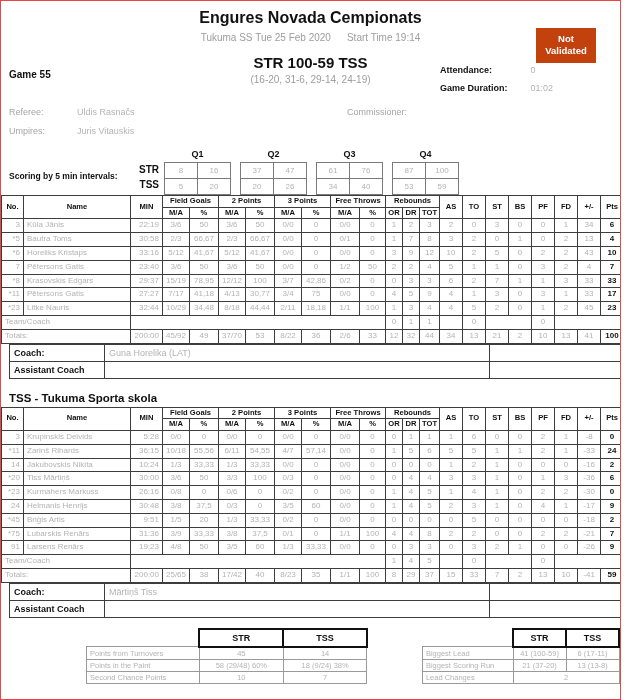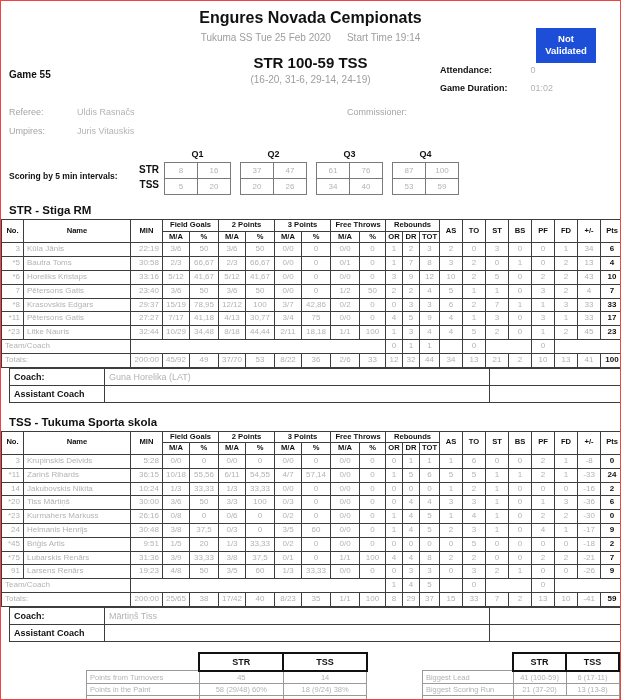--- a/index.html
+++ b/index.html
@@ -2,21 +2,21 @@
 <html><head>
 <meta charset="utf-8">
 <style>
   html,body{margin:0;padding:0;background:#fff;}
   .page{position:relative;width:621px;height:700px;box-sizing:border-box;border:1px solid #ef4444;
         background:#fff;font-family:"Liberation Sans",sans-serif;overflow:hidden;}
   
   .header{position:relative;height:100px;}
   .title{text-align:center;font-size:16px;font-weight:bold;color:#111;padding-top:8px;}
   .subtitle{display:flex;justify-content:center;gap:16px;font-size:10px;color:#9d9d9d;margin-top:5px;}
-  .badge{position:absolute;top:27px;right:24px;width:50px;background:#1d4ed8;color:#fff;
+  .badge{position:absolute;top:27px;right:24px;width:50px;background:#c2410c;color:#fff;
          font-weight:bold;font-size:9.5px;line-height:1.3;text-align:center;padding:5px 5px;}
   .game-label{position:absolute;left:8px;top:68px;font-size:10px;font-weight:bold;color:#111;}
   .score{text-align:center;font-size:15px;font-weight:bold;color:#111;margin-top:11px;}
   .qline{text-align:center;font-size:10px;color:#9d9d9d;margin-top:3px;}
   .att-block{position:absolute;right:8px;top:64px;width:172px;font-size:9px;}
   .att-row{margin-bottom:8px;}
   .att-row .lbl{display:inline-block;width:88px;font-weight:bold;color:#111;}
   .att-row .val{color:#b3b3b3;}
   
   .officials{position:relative;height:36px;margin:6px 0 0 8px;font-size:9px;color:#a5a5a5;}
@@ -155,21 +155,20 @@
               <tr>
                 <td>53</td>
                 <td>59</td>
               </tr>
             </tbody>
           </table>
         </div>
       </div>
   </div>
 
-  <div class="team-title">STR - Stiga RM</div>
   <table class="stat">
     <colgroup>
       <col style="width:22px">
         <col style="width:107px">
         <col style="width:32px">
       <col style="width:27px">
         <col style="width:29px">
         <col style="width:27px">
         <col style="width:29px">
       <col style="width:27px">

